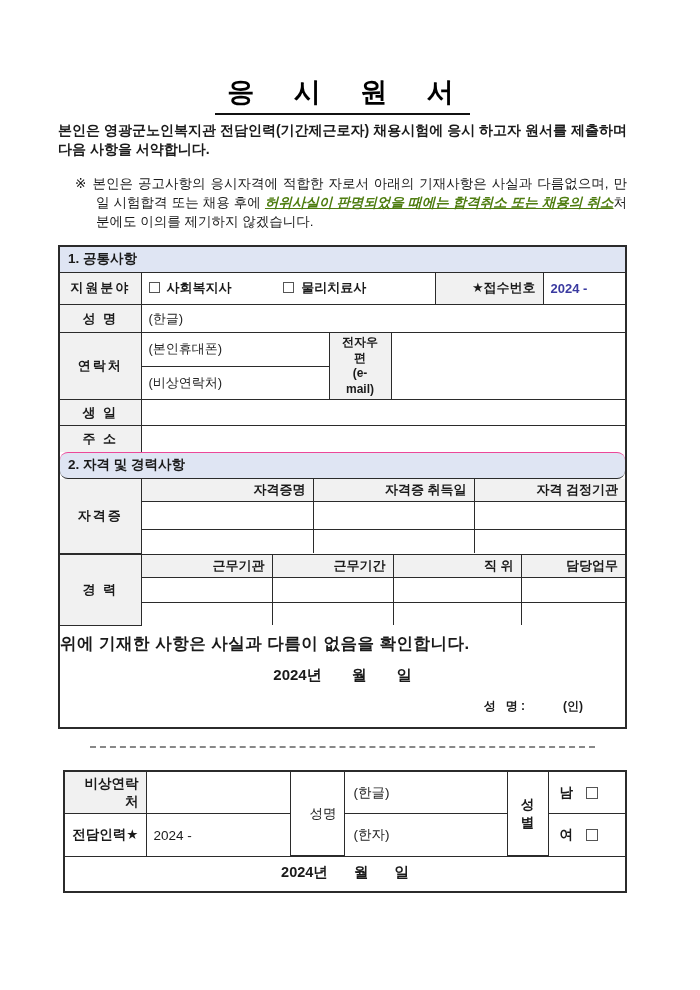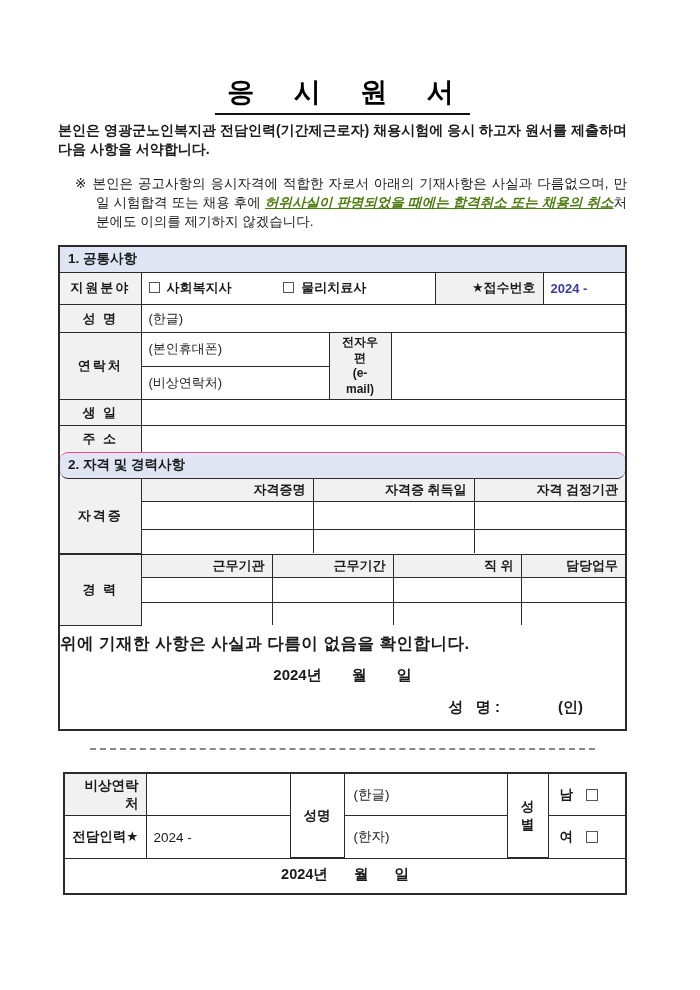--- a/index.html
+++ b/index.html
@@ -89,22 +89,22 @@
   .notes { padding:5px 9px 0; font-size:12.5px; line-height:1.55; }
   .confirm {
     text-align:left;
     font-size:16.5px; font-weight:bold;
     margin-top:7px; letter-spacing:0.5px;
   }
   .form-date { text-align:center; font-size:15px; font-weight:bold; margin-top:11px; }
   .form-date span { margin:0 15px; }
   .sig-row {
     display:flex; justify-content:flex-end; align-items:center;
-    font-size:15px; font-weight:bold;
-    margin:13px 42px 12px 0; gap:58px;text-align:right;
+    font-size:12px; font-weight:bold;
+    margin:13px 42px 12px 0; gap:38px;text-align:right;
   }
   .sig-row span { white-space:pre; }
 
   .dash-sep {
     border-top:2px dashed #888;
     width:505px;
     margin:17px auto 0;
   }
 
   .card { margin:22px 0 0 5px; border:2px solid #2b2b2b; }
@@ -276,21 +276,21 @@
           <col style="width:144px">
           <col style="width:54px">
         <col style="width:163px">
           <col style="width:41px">
           <col>
       </colgroup>
       <tbody>
           <tr>
         <td class="ghead" style="letter-spacing:0">비상연락처</td>
         <td></td>
-        <td rowspan="2" style="text-align:center; font-weight:bold">성명</td>
+        <td rowspan="2" style="text-align:right; font-weight:normal">성명</td>
         <td class="cval"><span class="hint">(한글)</span></td>
         <td rowspan="2" style="text-align:center; font-weight:bold">성별</td>
         <td>
           <div class="gender-opt">
                 <span>남</span>
                 <span class="cb"></span>
               </div>
         </td>
       </tr>
       <tr>

